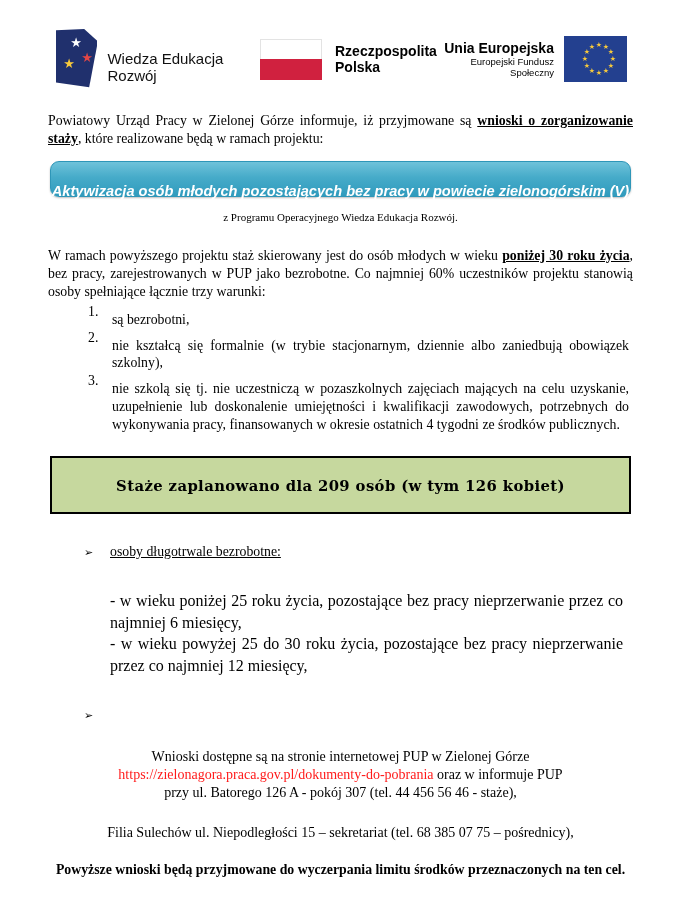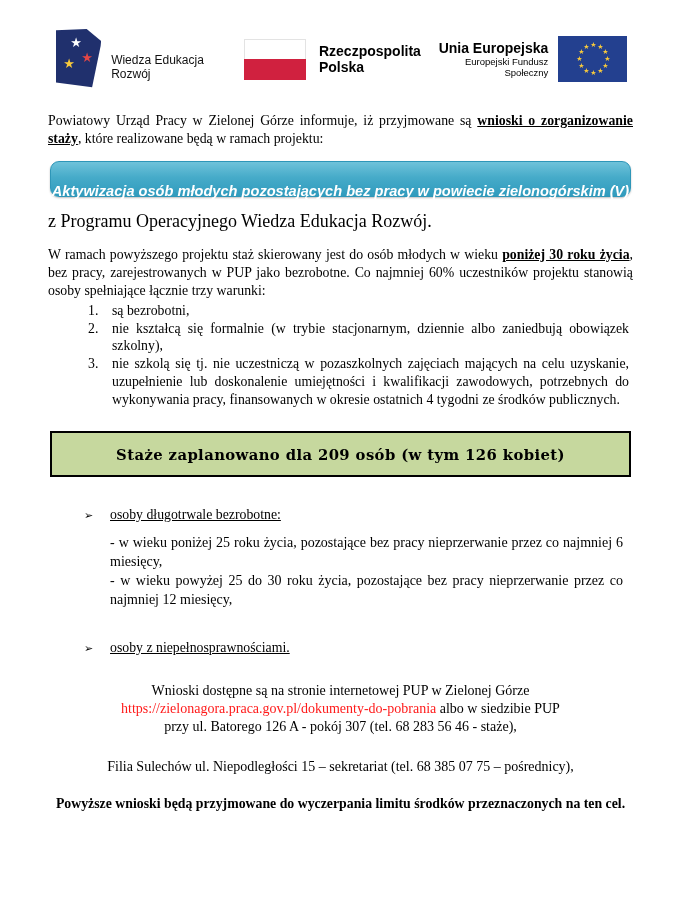--- a/index.html
+++ b/index.html
@@ -22,21 +22,21 @@
   .fe-flag {
     width: 46px; height: 60px; position: relative; margin-right: 10px;
     background: #20306d;
     clip-path: polygon(0% 2%, 68% 0%, 100% 20%, 99% 28%, 80% 97%, 0% 89%);
   }
   .fe-flag .star { position: absolute; font-size: 13px; line-height: 1; transform: translate(-50%,-50%); }
   .fe-star-white { color: #ffffff; left: 20px; top: 13px; }
   .fe-star-red   { color: #e34646; left: 31px; top: 28px; font-size: 12px; }
   .fe-star-yellow{ color: #f7c93c; left: 13px; top: 34px; font-size: 12px; }
   .fe-text .t1 { font-family: "Liberation Sans", sans-serif; font-weight: bold; font-size: 13px; line-height: 1.12; }
-  .fe-text .t2 { font-family: "Liberation Sans", sans-serif; font-size: 12px; margin-top: 16px; color: #111; }
+  .fe-text .t2 { font-family: "Liberation Sans", sans-serif; font-size: 15px; margin-top: 16px; color: #111; }
 
   .pl-flag {
     width: 62px; height: 41px; margin-right: 13px; position: relative;
     box-shadow: 0 0 0 1px #ececec inset;
   }
   .pl-flag .white { position: absolute; top: 0; left: 0; right: 0; height: 50%; background: #ffffff; border: 1px solid #e3e3e3; border-bottom: none; }
   .pl-flag .red   { position: absolute; bottom: 0; left: 0; right: 0; height: 50%; background: #d0213f; }
   .pl-text { font-family: "Liberation Sans", sans-serif; font-weight: bold; font-size: 14px; line-height: 1.15; }
 
   .eu-text { text-align: right; margin-right: 10px; }
@@ -54,43 +54,43 @@
     background: linear-gradient(to bottom, #6fc2da 0%, #46abc9 45%, #309bbd 100%);
     border: 1px solid #2e96b8;
     display: flex; align-items: center; justify-content: center;
     box-shadow: 0 1px 2px rgba(0,0,0,0.25);
   }
   .project-banner span {
     color: #ffffff; font-family: "Liberation Sans", sans-serif;
     font-style: italic; font-weight: bold; font-size: 14.6px; margin-top: 24px;
   }
 
-  .program-line { font-size: 18px; margin-bottom: 14px; }
+  .program-line { text-align: center; font-size: 11px; margin-bottom: 24px; }
 
   .conditions { margin: 2px 0 0 40px; padding-right: 4px; }
   .conditions li { list-style: none; display: flex; }
   .conditions .num { width: 24px; flex: 0 0 24px; }
-  .conditions .txt { text-align: justify; }
+  .conditions .txt { text-align: justify; margin-top: 8px; }
 
   .green-banner {
-    margin: 22px 2px 0 2px; height: 46px;
+    margin: 22px 2px 0 2px; height: 58px;
     background: #c6d89e; border: 2px solid #000;
     display: flex; align-items: center; justify-content: center;
   }
   .green-banner span {
     font-family: "DejaVu Serif", serif; font-weight: bold;
     font-size: 14.8px; letter-spacing: 0.4px;
   }
 
   .recruit-heading { font-weight: bold; font-size: 13.8px; margin: 26px 0 0 0; }
 
   .bullet-item { display: flex; margin: 30px 0 0 36px; font-size: 13.8px; }
   .bullet-item .arrow { width: 26px; flex: 0 0 26px; font-size: 11px; padding-top: 2px; }
   .bullet-item .label { text-decoration: underline; }
-  .sub-lines { margin: 11px 0 0 62px; padding-right: 10px; font-size: 14px; line-height: 1.35; text-align: justify; }
+  .sub-lines { margin: 30px 0 0 62px; padding-right: 10px; font-size: 16px; line-height: 1.35; text-align: justify; }
 
   .center-block { text-align: center; font-size: 14px; line-height: 1.3; }
   .contact { margin-top: 26px; }
   .link { color: #ff1a1a; text-decoration: none; }
   .filia { margin-top: 22px; }
   .limit-note { font-weight: bold; margin-top: 19px; font-size: 13.8px; }
 </style>
 </head>
 <body>
 
@@ -176,26 +176,25 @@
     <span class="label">osoby długotrwale bezrobotne:</span>
   </div>
 
   <div class="sub-lines">
     <div>- w wieku poniżej 25 roku życia,  pozostające bez pracy nieprzerwanie  przez co najmniej 6 miesięcy,</div>
     <div>- w wieku powyżej 25 do 30 roku życia,  pozostające bez pracy nieprzerwanie  przez co najmniej 12 miesięcy,</div>
   </div>
 
   <div class="bullet-item">
     <span class="arrow">➢</span>
-    <span class="label">osoby z niepełnosprawnościami.</span>
   </div>
 
   <div class="center-block contact">
     <div>Wnioski dostępne są na stronie internetowej PUP w Zielonej Górze</div>
-    <div><a class="link" href="#">https://zielonagora.praca.gov.pl/dokumenty-do-pobrania</a><span> albo w siedzibie PUP</span></div>
-    <div>przy ul. Batorego 126 A - pokój 307 (tel. 68 283 56 46 - staże),</div>
+    <div><a class="link" href="#">https://zielonagora.praca.gov.pl/dokumenty-do-pobrania</a><span> oraz w informuje PUP</span></div>
+    <div>przy ul. Batorego 126 A - pokój 307 (tel. 44 456 56 46 - staże),</div>
   </div>
 
   <div class="center-block filia">Filia Sulechów ul. Niepodległości 15 – sekretariat (tel. 68 385 07 75 – pośrednicy),</div>
 
   <div class="center-block limit-note">Powyższe wnioski będą przyjmowane do wyczerpania limitu środków przeznaczonych na ten cel.</div>
 
 </div>
 
 </body></html>

